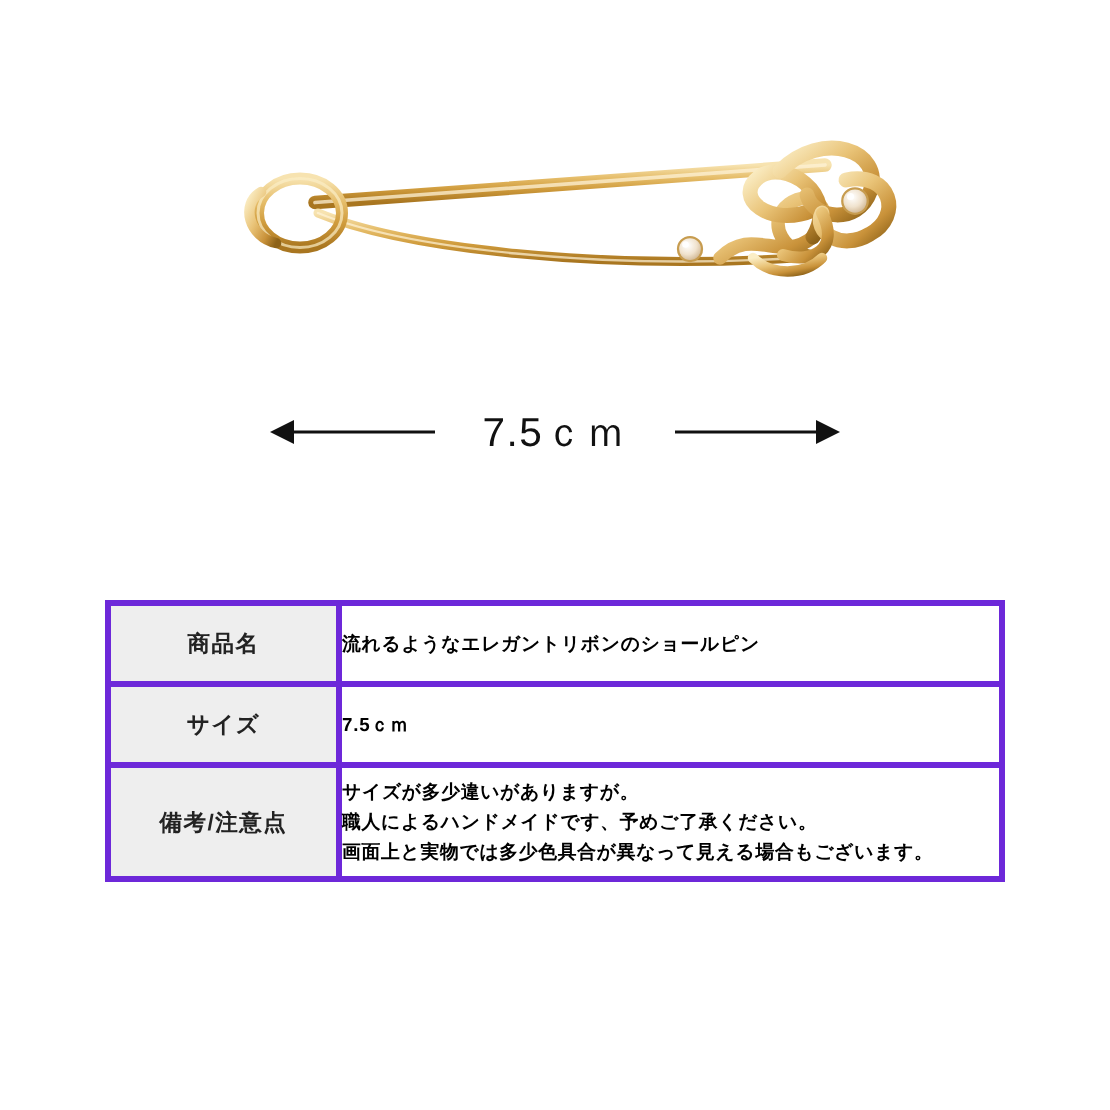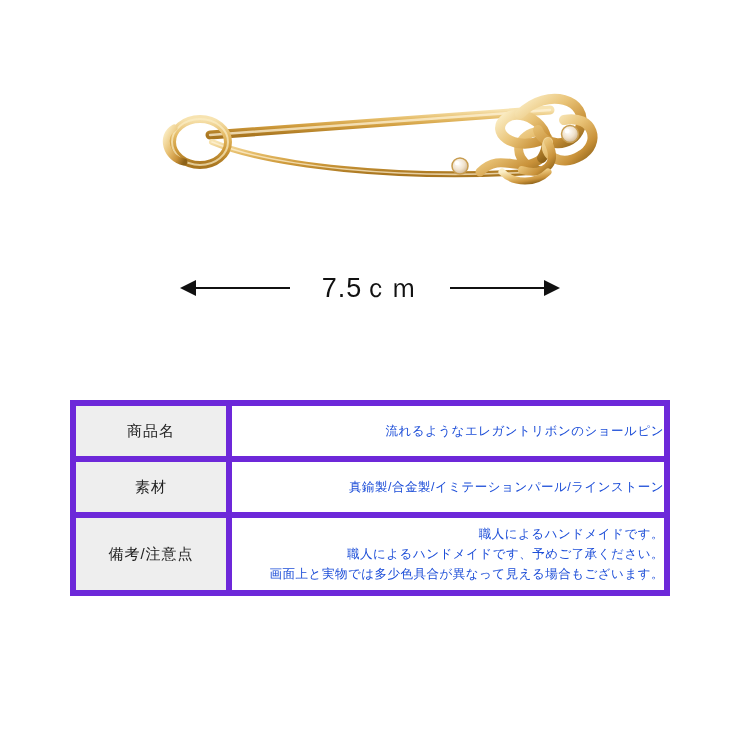--- a/index.html
+++ b/index.html
@@ -86,38 +86,39 @@
   
   .spec-table {
     position: absolute;
     left: 70px;
     top: 400px;
     width: 600px;
     border-collapse: collapse;
     table-layout: fixed;
   }
   .spec-table td {
-    border: 6px solid #6d28d9;
+    border: 4px solid #6d28d9;
     padding: 0;
     vertical-align: middle;
+    font-weight: bold;
   }
   .spec-label {
     width: 150px;
     background: #eeeeee;
     text-align: center;
     font-size: 15px;
     color: #222;
     letter-spacing: 1px;
     height: 50px;
   }
   .spec-value {
     background: #ffffff;
-    text-align: right;
+    text-align: left;
     font-size: 13.5px;
-    color: #1d4ed8;
+    color: #000000;
     letter-spacing: 0.5px;
     height: 50px;
     padding: 6px 8px;
   }
   .spec-value .line {
     display: block;
     line-height: 1.6;
     font-size: 12.5px;
   }
   tr.tall .spec-label, tr.tall .spec-value {
@@ -191,29 +192,29 @@
 
   <table class="spec-table">
     <tbody>
       <tr>
         <td class="spec-label">商品名</td>
         <td class="spec-value">
           <span class="line">流れるようなエレガントリボンのショールピン</span>
         </td>
       </tr>
       <tr>
-        <td class="spec-label">素材</td>
+        <td class="spec-label">サイズ</td>
         <td class="spec-value">
-          <span class="line">真鍮製/合金製/イミテーションパール/ラインストーン</span>
+          <span class="line">7.5ｃｍ</span>
         </td>
       </tr>
       <tr class="tall">
         <td class="spec-label">備考/注意点</td>
         <td class="spec-value">
-          <span class="line">職人によるハンドメイドです。</span>
+          <span class="line">サイズが多少違いがありますが。</span>
           <span class="line">職人によるハンドメイドです、予めご了承ください。</span>
           <span class="line">画面上と実物では多少色具合が異なって見える場合もございます。</span>
         </td>
       </tr>
     </tbody>
   </table>
 
 </div>
 
 </body></html>

